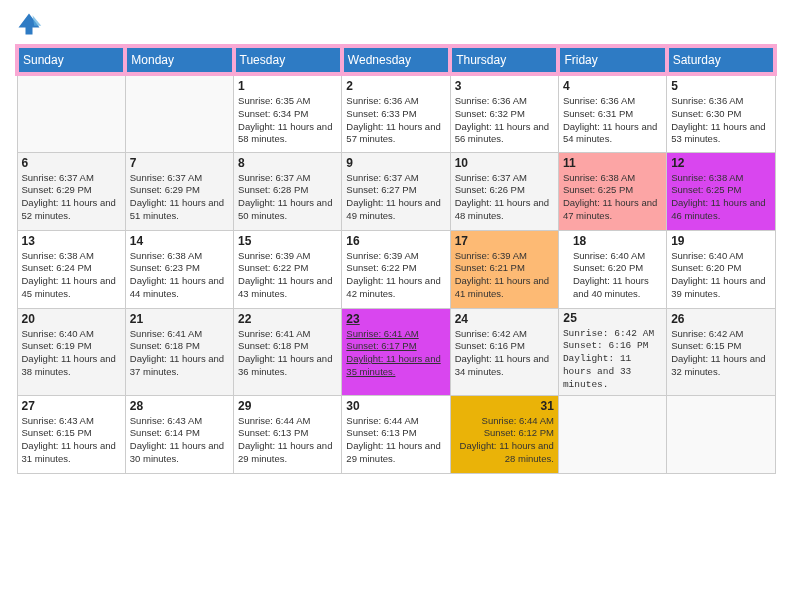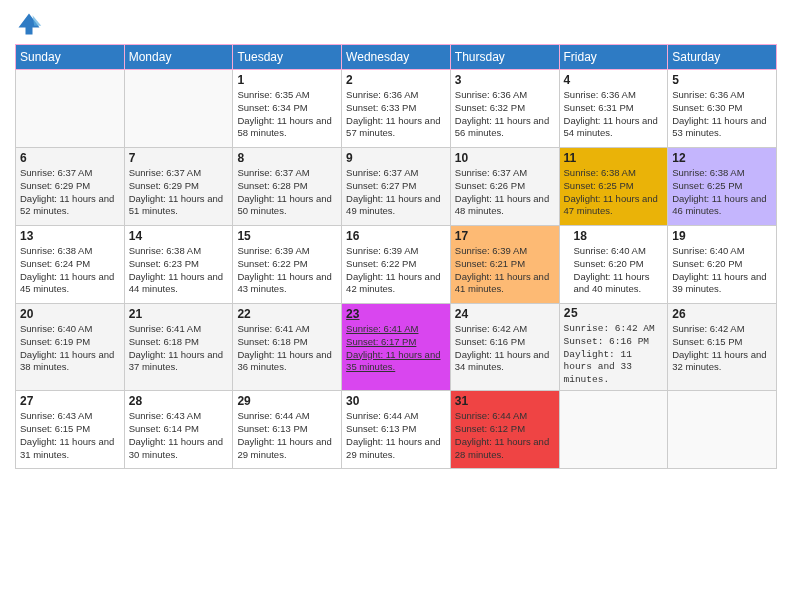--- a/index.html
+++ b/index.html
@@ -50,21 +50,21 @@
       border-collapse: collapse;
       font-size: 10px;
     }
     .calendar th {
       background: #2e7bc4;
       color: #fff;
       padding: 5px 4px;
       text-align: left;
       font-size: 12px;
       font-weight: normal;
-      border: 1px solid #f9a8d4;
+      border: 4px solid #f9a8d4;
     }
     .calendar td {
       border: 1px solid #ccc;
       vertical-align: top;
       padding: 3px 4px;
       width: calc(100% / 7);
       height: 78px;
       color: #333;
     }
     .day-num {
@@ -158,25 +158,25 @@
             <div class="day-info">Sunrise: 6:37 AM<br>Sunset: 6:28 PM<br>Daylight: 11 hours and 50 minutes.</div>
           </td>
           <td style="background: rgb(244, 244, 244);">
             <span class="day-num">9</span>
             <div class="day-info">Sunrise: 6:37 AM<br>Sunset: 6:27 PM<br>Daylight: 11 hours and 49 minutes.</div>
           </td>
           <td style="background: rgb(244, 244, 244);">
             <span class="day-num">10</span>
             <div class="day-info">Sunrise: 6:37 AM<br>Sunset: 6:26 PM<br>Daylight: 11 hours and 48 minutes.</div>
           </td>
-          <td style="background: #eab308;">
+          <td style="background: #fca5a5;">
             <span class="day-num">11</span>
             <div class="day-info">Sunrise: 6:38 AM<br>Sunset: 6:25 PM<br>Daylight: 11 hours and 47 minutes.</div>
           </td>
-          <td style="background: #c4b5fd;">
+          <td style="background: #d946ef;">
             <span class="day-num">12</span>
             <div class="day-info">Sunrise: 6:38 AM<br>Sunset: 6:25 PM<br>Daylight: 11 hours and 46 minutes.</div>
           </td>
         </tr>
         <tr style="background: rgb(255, 255, 255);">
           <td style="background: rgb(255, 255, 255);">
             <span class="day-num">13</span>
             <div class="day-info">Sunrise: 6:38 AM<br>Sunset: 6:24 PM<br>Daylight: 11 hours and 45 minutes.</div>
           </td>
           <td style="background: rgb(255, 255, 255);">
@@ -244,21 +244,21 @@
             <div class="day-info">Sunrise: 6:43 AM<br>Sunset: 6:14 PM<br>Daylight: 11 hours and 30 minutes.</div>
           </td>
           <td style="background: rgb(255, 255, 255); margin-left: 44px;">
             <span class="day-num">29</span>
             <div class="day-info">Sunrise: 6:44 AM<br>Sunset: 6:13 PM<br>Daylight: 11 hours and 29 minutes.</div>
           </td>
           <td style="background: rgb(255, 255, 255);">
             <span class="day-num">30</span>
             <div class="day-info">Sunrise: 6:44 AM<br>Sunset: 6:13 PM<br>Daylight: 11 hours and 29 minutes.</div>
           </td>
-          <td style="background: #ef4444;">
+          <td style="background: #eab308; text-align: right;">
             <span class="day-num">31</span>
             <div class="day-info">Sunrise: 6:44 AM<br>Sunset: 6:12 PM<br>Daylight: 11 hours and 28 minutes.</div>
           </td>
           <td class="empty-cell" style="background: rgb(249, 249, 249);"></td>
           <td class="empty-cell" style="background: rgb(249, 249, 249);"></td>
         </tr>
       </tbody>
   </table>
 </div>
 

